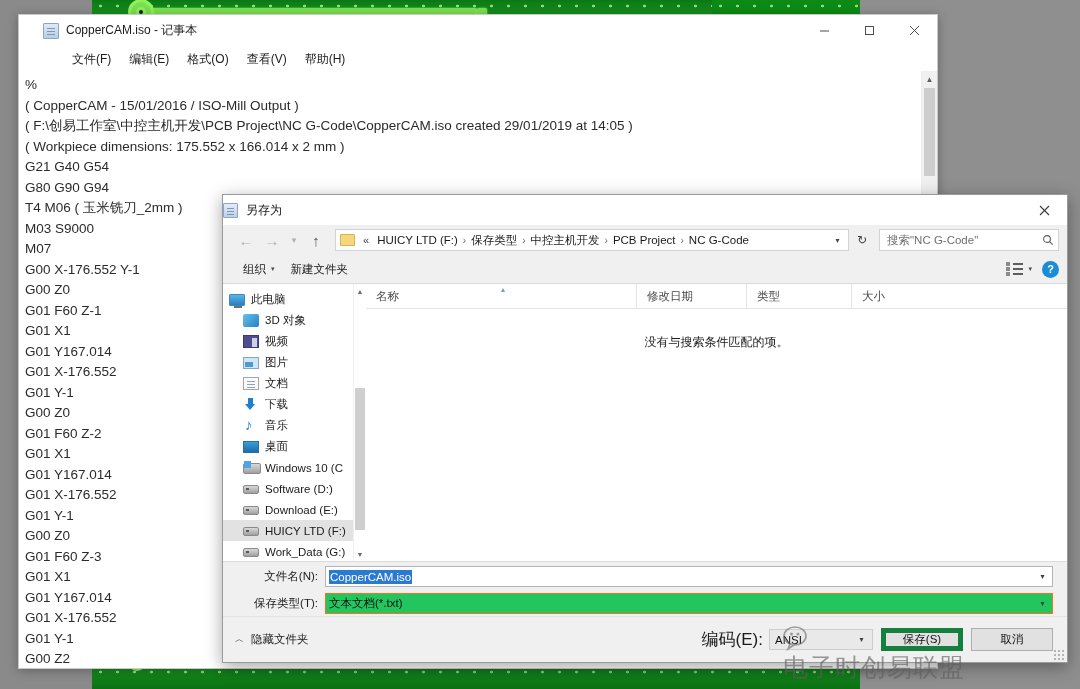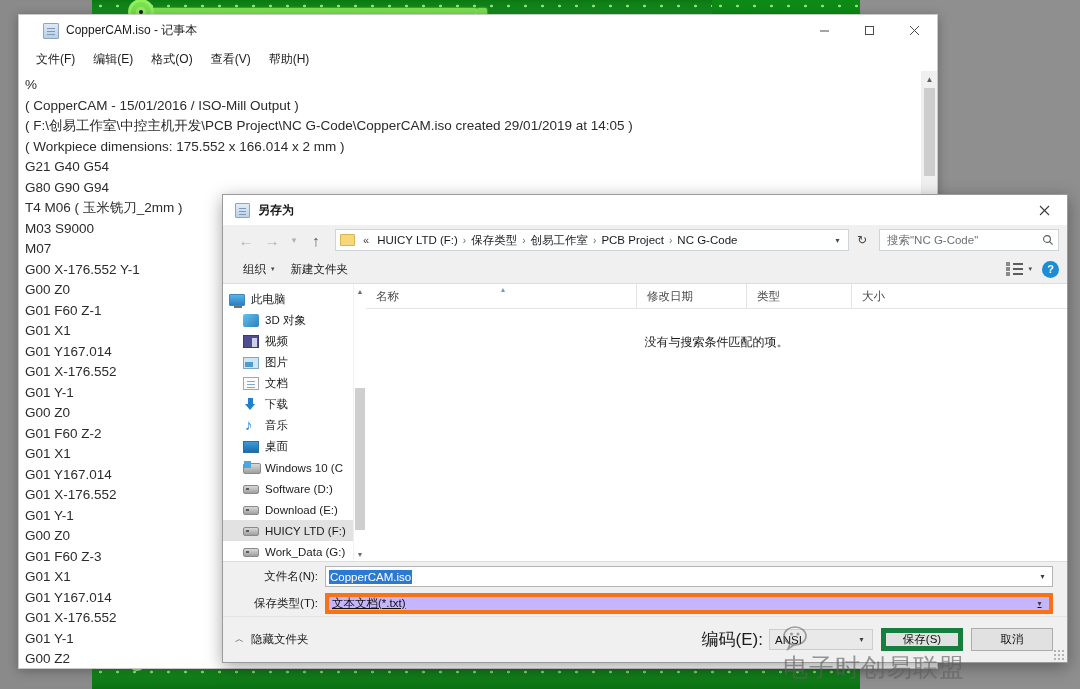--- a/index.html
+++ b/index.html
@@ -65,22 +65,22 @@
     background:#7f97b3; box-shadow:0 3px 0 #7f97b3, 0 6px 0 #7f97b3;
   }
   #np-title { font-size: 12px; color: #1b1b1b; }
   #np-winbtns { margin-left: auto; display: flex; height: 32px; }
   .wbtn {
     width: 45px; height: 32px; display: flex; align-items: center; justify-content: center;
     color: #4b4b4b; font-size: 13px; line-height: 1;
   }
   .wbtn svg { display:block; }
   #np-menubar {
-    height: 24px; display: flex; align-items: center; padding-left: 8px;
-    background: #ffffff; font-size: 12px; color: #1b1b1b;
+    height: 24px; display: flex; align-items: center; padding-left: 20px;
+    background: #ffffff; font-size: 12px; color: #1b1b1b; margin-left: 24px;
   }
   #np-menubar .mi { padding: 2px 9px; }
   #np-body {
     position: absolute; left: 0; right: 0; top: 56px; bottom: 0;
     background: #ffffff; display: flex;
   }
   #np-text {
     flex: 1; padding: 4px 0 0 6px; overflow: hidden;
     font-family: "Liberation Sans", "DejaVu Sans", sans-serif;
     font-size: 13.5px; line-height: 20.5px; color: #2b2b2b;
@@ -101,21 +101,21 @@
     background: #cdcdcd; border-radius: 1px;
   }
 
   
   #saveas {
     position: absolute; left: 222px; top: 194px; width: 846px; height: 469px;
     background: #f0f0f0; border: 1px solid #9a9a9a;
     box-shadow: 0 4px 16px rgba(0,0,0,.35);
   }
   #sa-titlebar {
-    height: 30px; background: #ffffff; display: flex; align-items: center; padding-left: 12px; font-weight: bold;
+    height: 30px; background: #ffffff; display: flex; align-items: center; 
   }
   #sa-icon {
     width: 15px; height: 15px; margin-right: 8px; position: relative;
     background: linear-gradient(180deg,#e2ecf7,#bdd1e7);
     border: 1px solid #8aa6c4; border-radius: 1px;
   }
   #sa-icon::after{
     content:""; position:absolute; left:3px; top:4px; right:3px; height:1px;
     background:#7f97b3; box-shadow:0 3px 0 #7f97b3, 0 6px 0 #7f97b3;
   }
@@ -249,21 +249,21 @@
     position: absolute; left: 0; right: 0; top: 367px; height: 56px; background: #f0f0f0;
   }
   .fld-row { display: flex; align-items: center; height: 25px; margin-top: 2px; padding-left: 6px; }
   .fld-label {
     width: 96px; text-align: right; padding-right: 7px; font-size: 11.5px; color: #1b1b1b;
   }
   .fld-box {
     flex: 1; height: 21px; margin-right: 14px; border: 1px solid #b4b4b4; background: #ffffff;
     display: flex; align-items: center; padding: 0 1px 0 3px; font-size: 11.5px; color: #111;
   }
-  .fld-box.gray { background: #c4b5fd; border: 4px solid #f97316; text-decoration: underline; }
+  .fld-box.gray { background: #22c55e; border: 1px solid #f97316; }
   .sel-text { background: #2a7ad2; color: #ffffff; padding: 1px 1px; }
   .fld-drop {
     margin-left: auto; width: 17px; height: 19px; display: flex; align-items: center;
     justify-content: center; color: #3f3f3f; font-size: 8px;
   }
   #sa-footer {
     position: absolute; left: 0; right: 0; bottom: 0; height: 46px; background: #f0f0f0;
     border-top: 1px solid #e4e4e4; display: flex; align-items: center; padding: 0 14px 0 12px;
   }
   #hide-folders { display: flex; align-items: center; gap: 7px; font-size: 11.5px; color: #1b1b1b; }
@@ -419,21 +419,21 @@
     <div class="navbtn small">▾</div>
     <div class="navbtn enabled">↑</div>
 
     <div id="crumbbar">
       <div id="crumb-folder"></div>
       <span class="crumb chev">«</span>
       <span class="crumb">HUICY LTD (F:)</span>
       <span class="crumb-sep">›</span>
       <span class="crumb">保存类型</span>
       <span class="crumb-sep">›</span>
-      <span class="crumb">创易工作室</span>
+      <span class="crumb">中控主机开发</span>
       <span class="crumb-sep">›</span>
       <span class="crumb">PCB Project</span>
       <span class="crumb-sep">›</span>
       <span class="crumb">NC G-Code</span>
       <div id="crumb-drop">▾</div>
     </div>
 
     <div id="sa-refresh">↻</div>
 
     <div id="sa-search">

